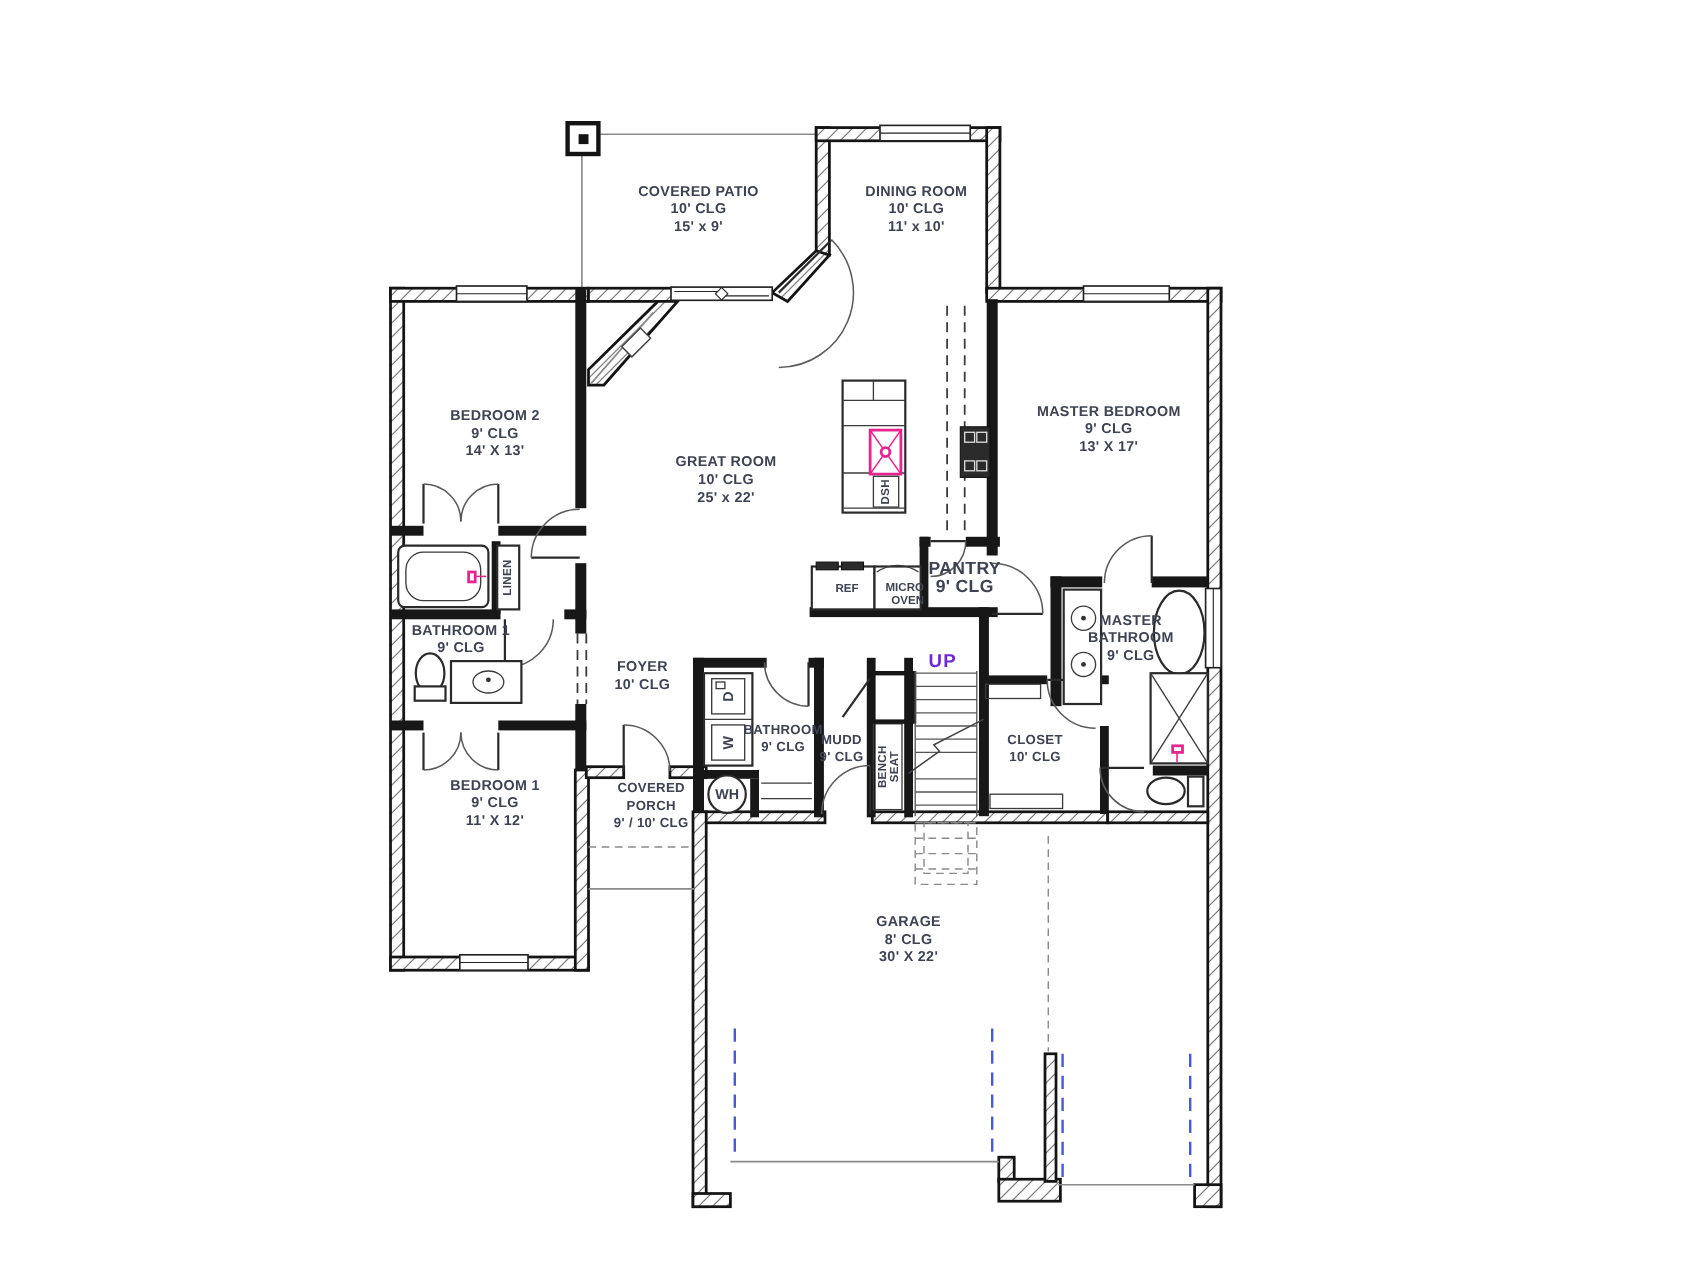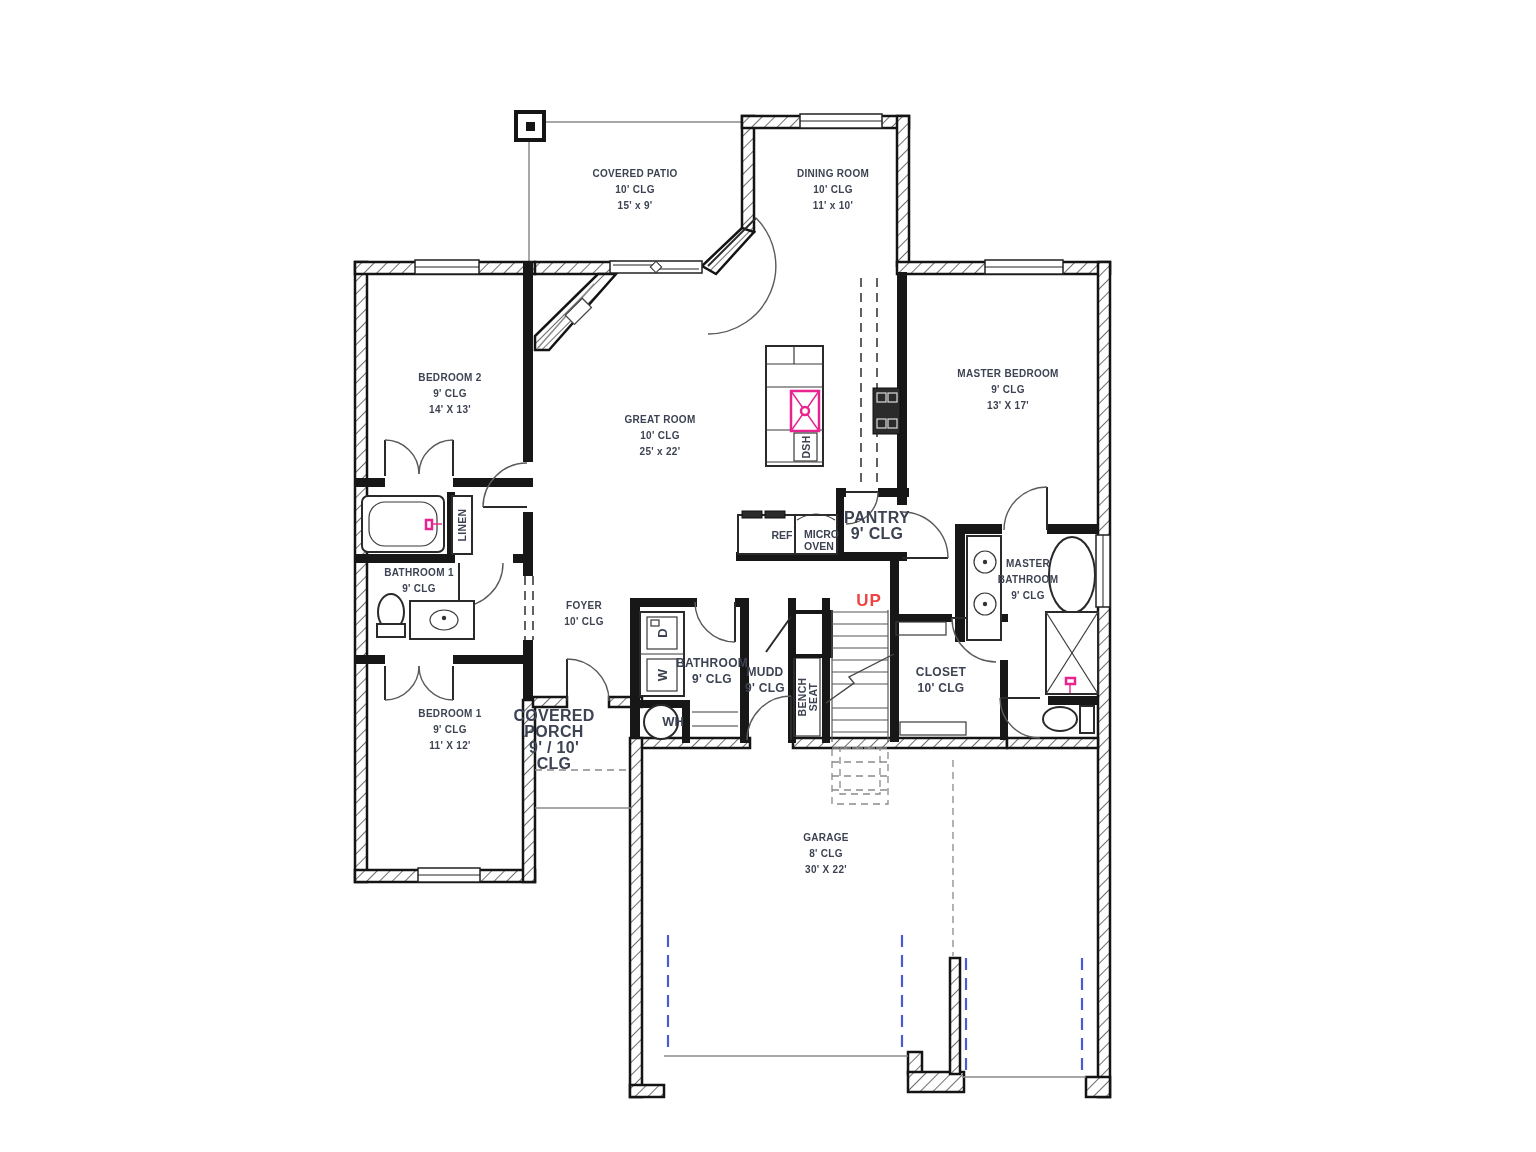--- a/index.html
+++ b/index.html
@@ -8,31 +8,31 @@
     --wall:#171717;
     --label-text:#3d4352;
     --line-gray:#8a8a8a;
   }
   html,body{margin:0;padding:0;background:#fff;}
   body{overflow:hidden;}
   .plan{position:relative;width:1536px;height:1152px;background:#fff;
         font-family:"Liberation Sans",sans-serif;}
   .plan svg{position:absolute;left:0;top:0;}
   .lbl{position:absolute;transform:translateX(-50%);text-align:center;
-       font-size:10px;font-weight:bold;line-height:16px;color:var(--label-text);
+       font-size:13px;font-weight:bold;line-height:16px;color:var(--label-text);
        letter-spacing:.3px;white-space:nowrap;}
   .lbl.wrap{white-space:normal;}
   .vlbl{position:absolute;transform:translate(-50%,-50%) rotate(-90deg);
         text-align:center;font-size:10.5px;font-weight:bold;color:var(--label-text);
         letter-spacing:.3px;white-space:nowrap;line-height:11px;}
   .vlbl.wrap{white-space:normal;}
   .slbl{position:absolute;transform:translate(-50%,-50%);font-size:10.5px;
-        font-weight:bold;color:var(--label-text);text-align:left;line-height:12px;margin-left:12px;}
+        font-weight:bold;color:var(--label-text);text-align:right;line-height:12px;}
   .slbl.wrap{white-space:normal;}
-  .up{font-size:17px;font-weight:600;color:#ef4444;letter-spacing:1px;}
+  .up{font-size:17px;font-weight:600;color:#6d28d9;letter-spacing:1px;}
   .wd{font-size:13px;}
   .wh{font-size:13px;letter-spacing:0;}
   
   .xw{fill:url(#hatch);stroke:#141414;stroke-width:2.5;}
   .iw{fill:var(--wall);stroke:none;}
   .fix{fill:#fff;stroke:#2a2a2a;stroke-width:2;}
   .fixthin{fill:none;stroke:#3a3a3a;stroke-width:1.2;}
   .win{fill:#fff;stroke:#222;stroke-width:1.5;}
   .winline{stroke:#222;stroke-width:1;}
   .door{fill:none;stroke:#5a5a5a;stroke-width:1.4;}
@@ -420,21 +420,21 @@
 </div>
 <div class="lbl" style="left:941px;top:664px;font-size:12px">
   <div>CLOSET</div>
   <div>10' CLG</div>
 </div>
 <div class="lbl" style="left:450px;top:706px">
   <div>BEDROOM 1</div>
   <div>9' CLG</div>
   <div>11' X 12'</div>
 </div>
-<div class="lbl wrap" style="left:554px;top:708px;width:86px;font-size:16px">
+<div class="lbl wrap" style="left:592px;top:708px;width:86px;font-size:12px">
   <div>COVERED PORCH</div>
   <div>9' / 10' CLG</div>
 </div>
 <div class="lbl" style="left:826px;top:830px">
   <div>GARAGE</div>
   <div>8' CLG</div>
   <div>30' X 22'</div>
 </div>
 
 <div class="vlbl" style="left:462px;top:525px">LINEN</div>

